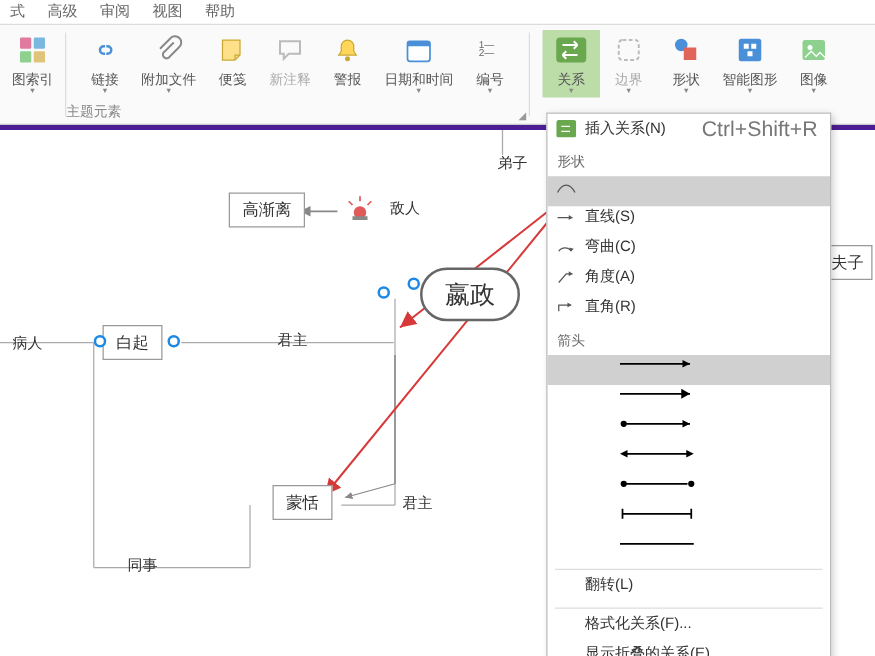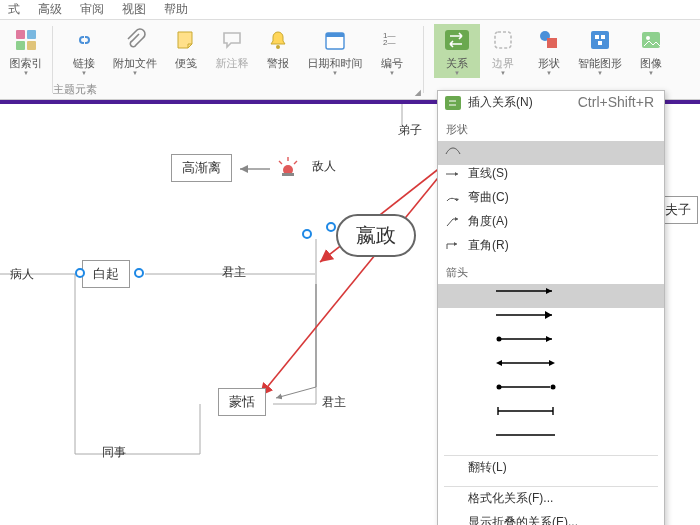--- a/index.html
+++ b/index.html
@@ -22,21 +22,21 @@
 .canvas svg{position:absolute;top:0;left:0}
 .node{position:absolute;border:1px solid #999;background:#fff;padding:4px 10px;font-size:13px}
 .node.big{border-radius:999px;border:2px solid #666;font-size:20px;padding:6px 18px}
 .lblc{position:absolute;font-size:12px;color:#333}
 .sel-handle{width:10px;height:10px;border:2px solid #1E88E5;background:#fff;border-radius:50%;position:absolute}
 .menu{position:absolute;top:90px;left:437px;width:228px;background:#fff;border:1px solid #bbb;box-shadow:2px 2px 6px rgba(0,0,0,.2);padding:3px 0;z-index:10}
 .mitem{display:flex;height:24px;padding:0 10px 0 30px;position:relative;cursor:pointer}
 .mitem.hl{background:#d0d0d0}
 .mitem .mico{position:absolute;left:6px;width:18px;height:18px;display:flex;align-items:center;justify-content:center}
 .mitem .mtxt{flex:1}
-.mitem .mshort{color:#777;font-size:14px}
+.mitem .mshort{color:#777;font-size:17px}
 .mhead{padding:4px 8px;color:#666;font-size:11px}
 .msep{height:1px;background:#ddd;margin:3px 6px}
 .arrow-sample{width:120px;height:14px;margin-left:28px}
 </style>
 </head>
 <body>
 
 <div class="tabs">
   <span>式</span>
   <span>高级</span>
@@ -221,21 +221,21 @@
     <line x1="455" y1="53" x2="260" y2="292" stroke="#D73939" stroke-width="1.6" marker-end="url(#ahr)"></line>
 
     <g transform="translate(280,56)">
         <circle cx="8" cy="10" r="5" fill="#E05A5A"></circle>
         <path d="M2 4l-3-3M14 4l3-3M8 1V-3" stroke="#E05A5A" stroke-width="1.4"></path>
         <rect x="2" y="13" width="12" height="3" fill="#888"></rect>
       </g>
   </svg>
 
   <div class="lblc" style="left:398px;top:18px">弟子</div>
-  <div class="node" style="left:171px;top:50px">高渐离</div>
+  <div class="node" style="left:183px;top:50px">高渐离</div>
   <div class="lblc" style="left:312px;top:54px">敌人</div>
   <div class="node big" style="left:336px;top:110px">嬴政</div>
   <div class="lblc" style="left:10px;top:162px">病人</div>
   <div class="node" style="left:82px;top:156px">白起</div>
   <div class="sel-handle" style="left:75px;top:164px"></div>
   <div class="sel-handle" style="left:134px;top:164px"></div>
   <div class="sel-handle" style="left:302px;top:125px"></div>
   <div class="sel-handle" style="left:326px;top:118px"></div>
   <div class="lblc" style="left:222px;top:160px">君主</div>
   <div class="node" style="left:218px;top:284px">蒙恬</div>

